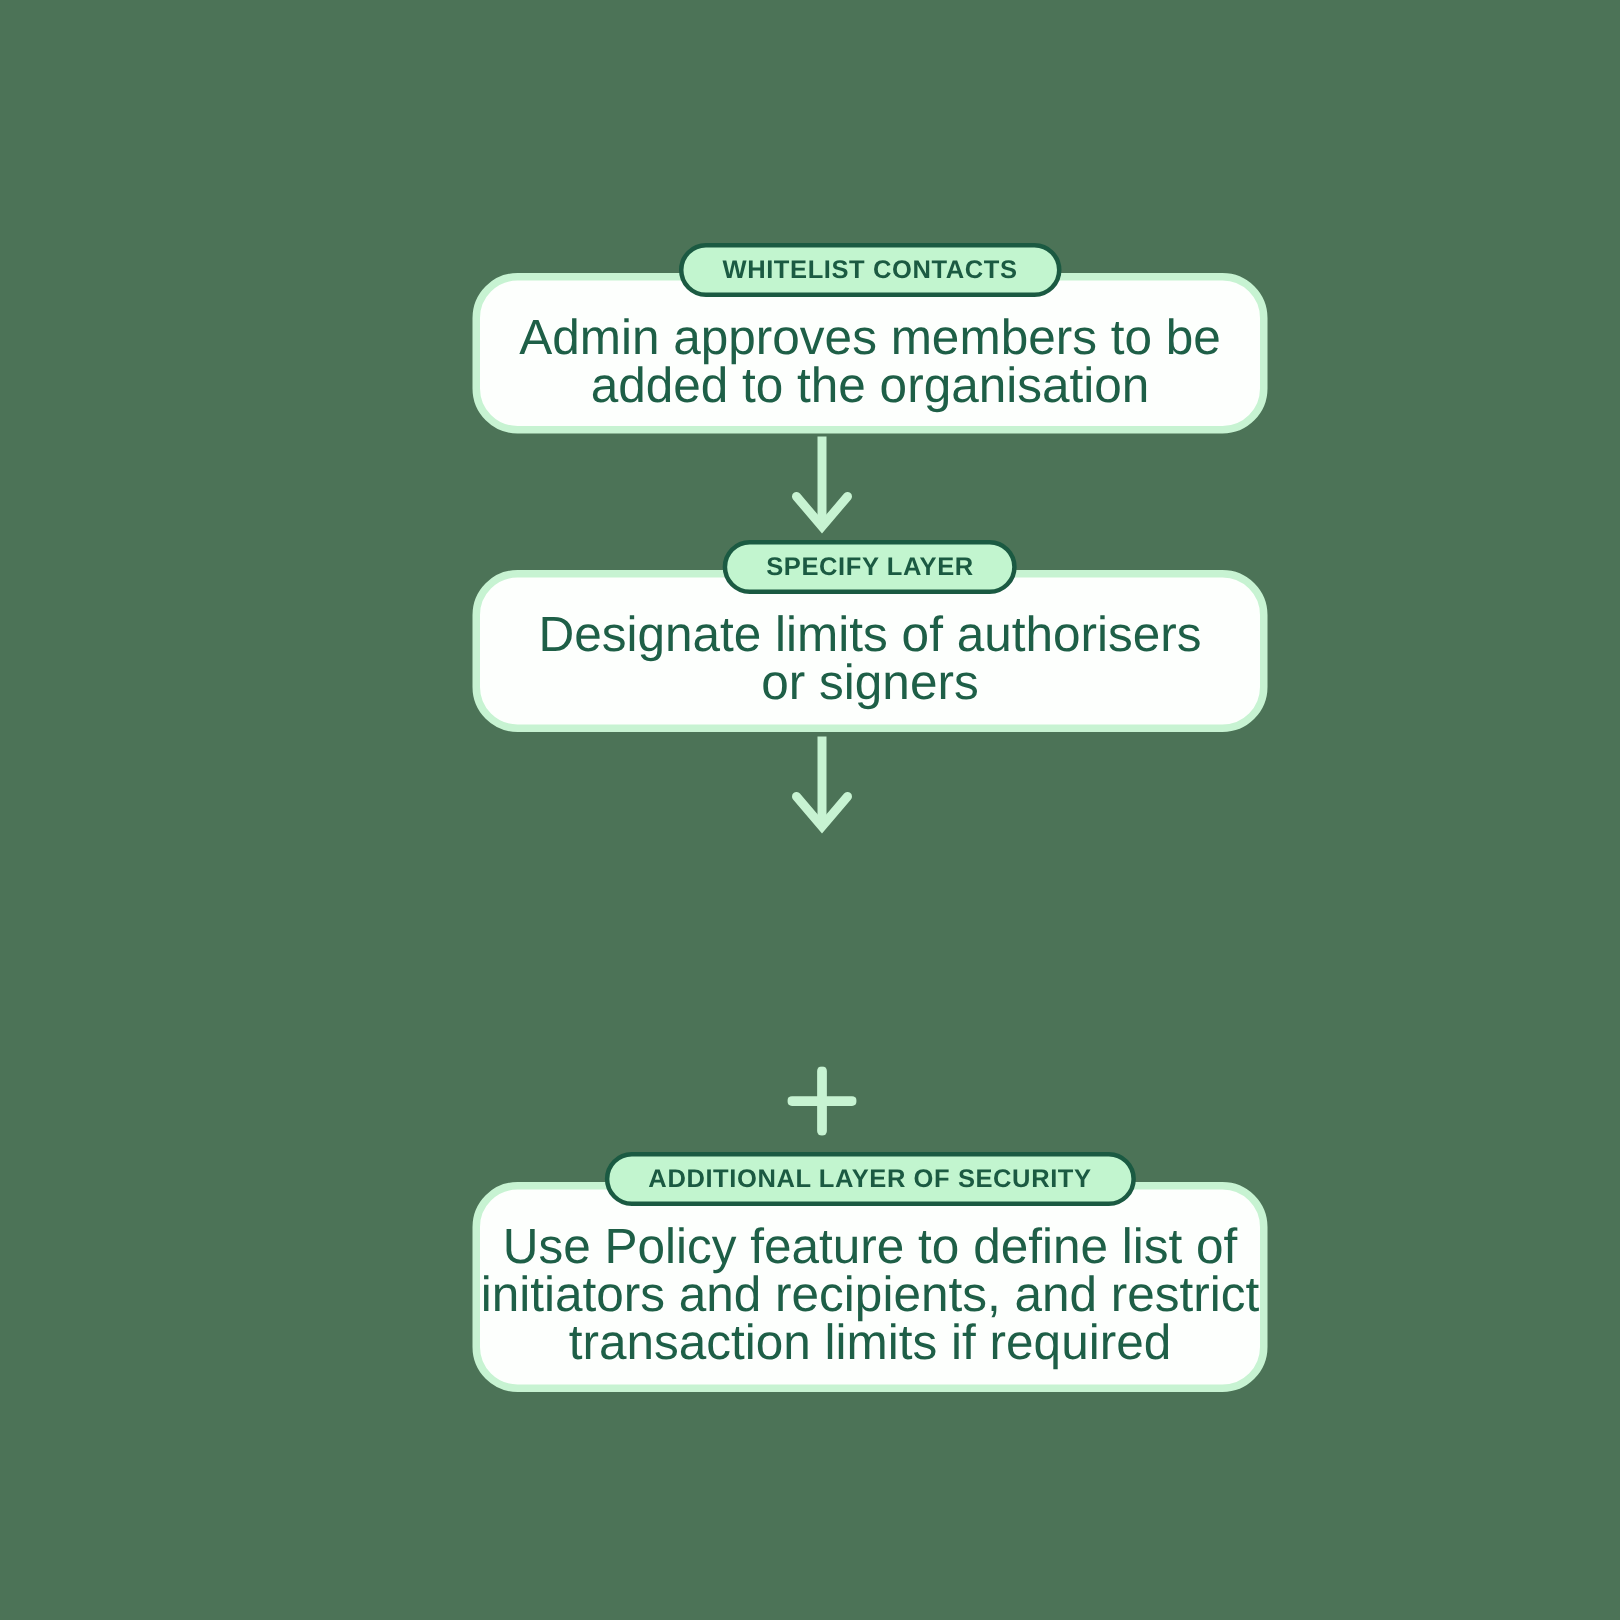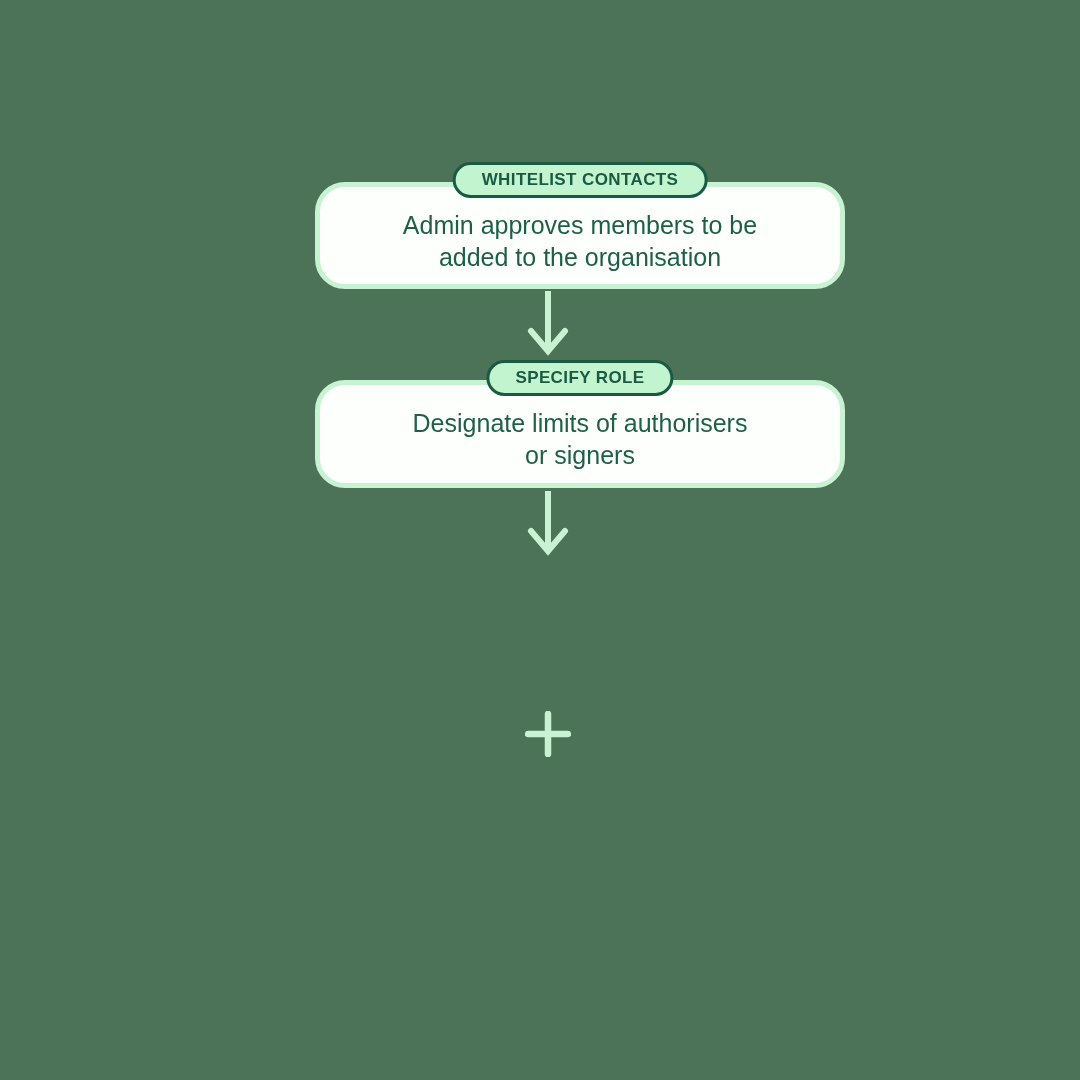--- a/index.html
+++ b/index.html
@@ -54,21 +54,21 @@
     border-radius: 20px;
     color: var(--dark-green, #1b5a42);
     font-size: 17px;
     font-weight: bold;
     letter-spacing: 0.4px;
     white-space: nowrap;
   }
   .card-text {
     margin: 0;
     padding-top: 10px;
-    font-size: 25px;
+    font-size: 33px;
     line-height: 32px;
     color: var(--text-green, #1e5f47);
     text-align: center;
     white-space: pre-line;
   }
   .connector {
     position: absolute;
     left: 50%;
     transform: translateX(-50%);
   }
@@ -90,31 +90,37 @@
       <p class="card-text">Admin approves members to be
 added to the organisation</p>
     </section>
 
     <svg class="connector arrow1" width="44" height="66" viewBox="0 0 44 66">
       <line x1="22" y1="1" x2="22" y2="57" stroke-width="6"></line>
       <polyline points="5,41 22,61 39,41" fill="none" stroke-width="6" stroke-linecap="round" stroke-linejoin="miter"></polyline>
     </svg>
 
     <section class="step-card card2">
-      <div class="badge">SPECIFY ROLE</div>
+      <div class="badge">SPECIFY LAYER</div>
       <p class="card-text">Designate limits of authorisers
 or signers</p>
     </section>
 
     <svg class="connector arrow2" width="44" height="66" viewBox="0 0 44 66">
       <line x1="22" y1="1" x2="22" y2="57" stroke-width="6"></line>
       <polyline points="5,41 22,61 39,41" fill="none" stroke-width="6" stroke-linecap="round" stroke-linejoin="miter"></polyline>
     </svg>
 
 
     <svg class="connector plus" width="46" height="46" viewBox="0 0 46 46">
       <line x1="23" y1="3" x2="23" y2="43" stroke-width="6.5" stroke-linecap="round"></line>
       <line x1="3" y1="23" x2="43" y2="23" stroke-width="6.5" stroke-linecap="round"></line>
     </svg>
 
+    <section class="step-card card4">
+      <div class="badge">ADDITIONAL LAYER OF SECURITY</div>
+      <p class="card-text">Use Policy feature to define list of
+initiators and recipients, and restrict
+transaction limits if required</p>
+    </section>
 
   </div>
 </div>
 
 </body></html>

